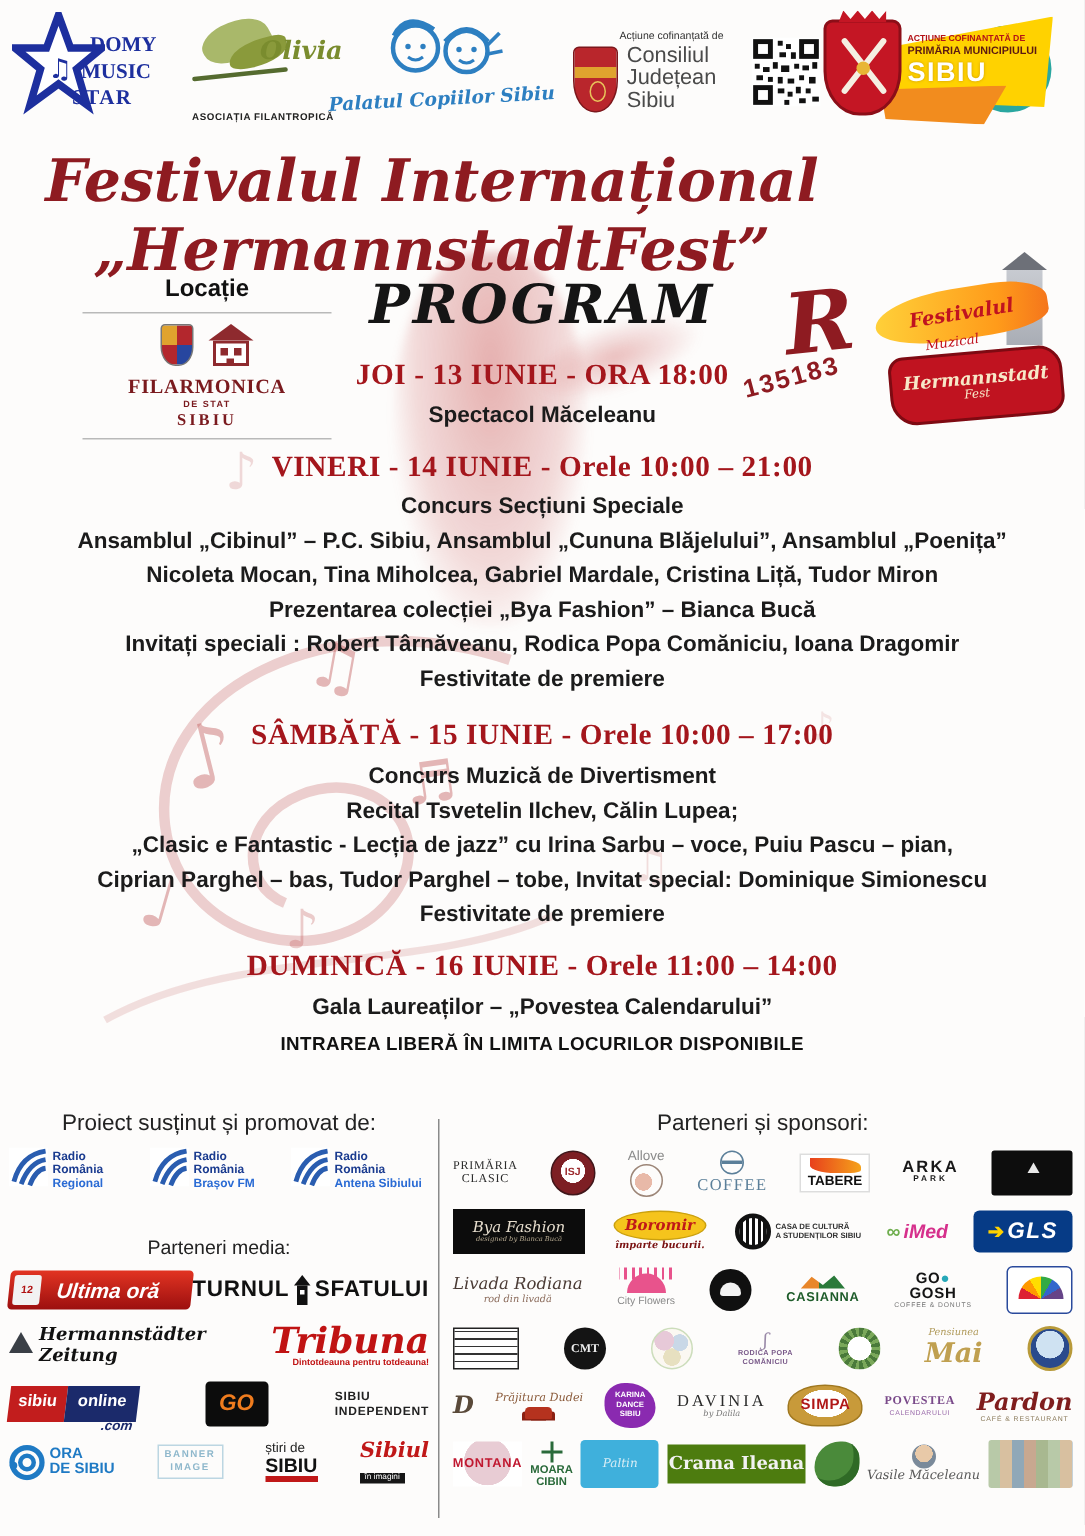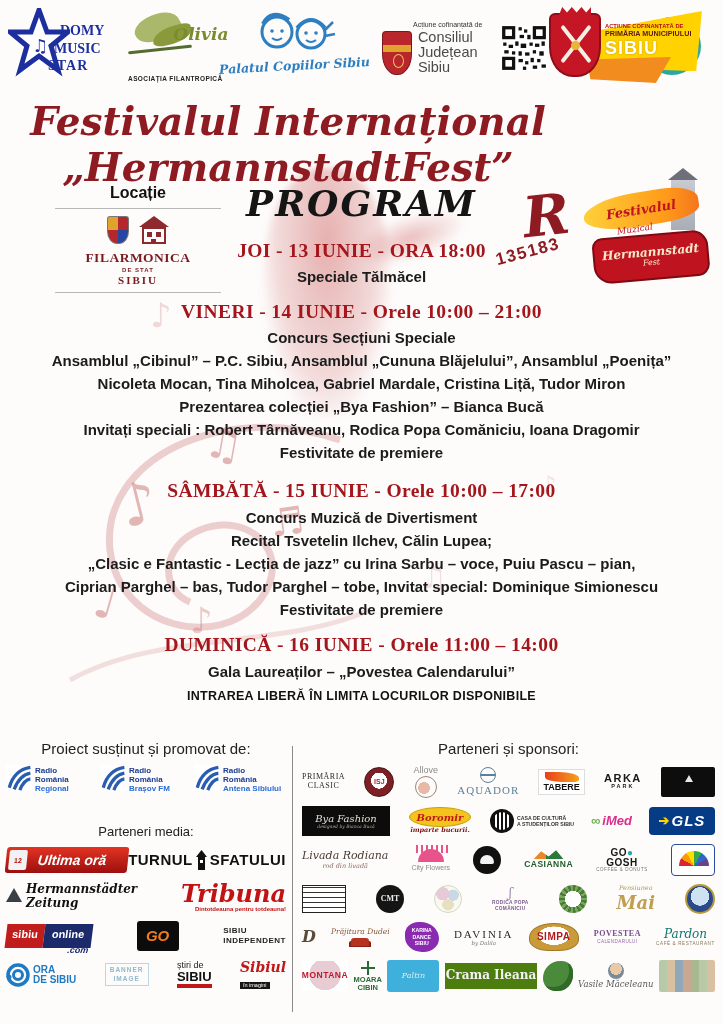--- a/index.html
+++ b/index.html
@@ -250,21 +250,21 @@
     box-shadow:-3px 2px 0 -1px #8a2012,3px 2px 0 -1px #8a2012;}
   .t-karina{width:34px;height:30px;background:#8a2ab0;border-radius:40% 55% 45% 50%;color:#fff;
     font-size:5.2px;font-weight:bold;line-height:1.25;}
   .t-davinia .n{font-size:11px;color:#2b2b2b;letter-spacing:2px;font-family:"Liberation Serif",serif;}
   .t-davinia .s{font-family:"DejaVu Serif",serif;font-style:italic;font-size:5.5px;color:#777;}
   .t-simpa{width:50px;height:28px;border-radius:50% 50% 40% 40%;
     background:radial-gradient(ellipse at 50% 45%,#fff 0 45%,#c89a3a 46% 100%);border:1px solid #a07820;}
   .t-simpa .n{font-size:10px;font-weight:bold;color:#b01818;letter-spacing:.5px;}
   .t-povestea .n1{font-family:"Liberation Serif",serif;font-size:8px;font-weight:bold;color:#7a4a8a;letter-spacing:.5px;}
   .t-povestea .n2{font-size:4.6px;color:#9a6aaa;letter-spacing:.4px;}
-  .t-pardon .n{font-family:"DejaVu Serif",serif;font-style:italic;font-weight:normal;font-size:12px;color:#0f766e;}
+  .t-pardon .n{font-family:"DejaVu Serif",serif;font-style:italic;font-weight:bold;font-size:16px;color:#7f1d1d;}
   .t-pardon .s{font-size:4.6px;color:#8a7a5a;letter-spacing:.6px;}
   .t-montana{width:46px;height:30px;background:radial-gradient(circle at 50% 45%,#e8ccd4 0 55%,#fff 56%);}
   .t-montana .n{font-size:8.5px;font-weight:bold;color:#c01830;letter-spacing:.5px;}
   .t-moara .mill{width:14px;height:14px;position:relative;margin-bottom:1px;}
   .t-moara .mill::before,.t-moara .mill::after{content:"";position:absolute;left:6px;top:0;width:2px;height:14px;background:#2a6a3a;}
   .t-moara .mill::after{transform:rotate(90deg);}
   .t-moara .n{font-size:7.5px;font-weight:bold;color:#2a6a3a;line-height:1.05;}
   .t-paltin{width:52px;height:32px;background:#3fb0dc;border-radius:3px;}
   .t-paltin .n{color:#f2f8fa;font-family:"DejaVu Serif",serif;font-style:italic;font-size:8px;opacity:.85;}
   .t-crama{width:92px;height:26px;background:#4d7c0f;}
@@ -435,21 +435,21 @@
       <div class="fl-banner">
         <span class="b1">Hermannstadt</span>
         <span class="b2">Fest</span>
       </div>
     </div>
   </div>
 
   <section class="schedule">
     <div class="day day1">
       <div class="day-header">JOI - 13 IUNIE - ORA 18:00</div>
-      <div class="day-line">Speciale Tălmăcel</div>
+      <div class="day-line">Spectacol Măceleanu</div>
     </div>
     <div class="day day2">
       <div class="day-header">VINERI - 14 IUNIE - Orele 10:00 – 21:00</div>
       <div class="day-line">Concurs Secțiuni Speciale</div>
       <div class="day-line">Ansamblul „Cibinul” – P.C. Sibiu, Ansamblul „Cununa Blăjelului”, Ansamblul „Poenița”</div>
       <div class="day-line">Nicoleta Mocan, Tina Miholcea, Gabriel Mardale, Cristina Liță, Tudor Miron</div>
       <div class="day-line">Prezentarea colecției „Bya Fashion” – Bianca Bucă</div>
       <div class="day-line">Invitați speciali : Robert Târnăveanu, Rodica Popa Comăniciu, Ioana Dragomir</div>
       <div class="day-line">Festivitate de premiere</div>
     </div>
@@ -595,21 +595,21 @@
         <span>PRIMĂRIA</span>
         <span>CLASIC</span>
       </div>
       <div class="sp sp-circle t-isj">ISJ</div>
       <div class="sp t-allove">
         <span>Allove</span>
         <span class="ring"></span>
       </div>
       <div class="sp t-aquador">
         <span class="drop"></span>
-        <span>AQUADOR</span>
+        <span>COFFEE</span>
       </div>
       <div class="sp t-tabere">
         <span class="swoosh"></span>
         <span class="lbl">TABERE</span>
       </div>
       <div class="sp t-arka">
         <span>ARKA</span>
         <span class="sm">PARK</span>
       </div>
       <div class="sp t-darktile"></div>

